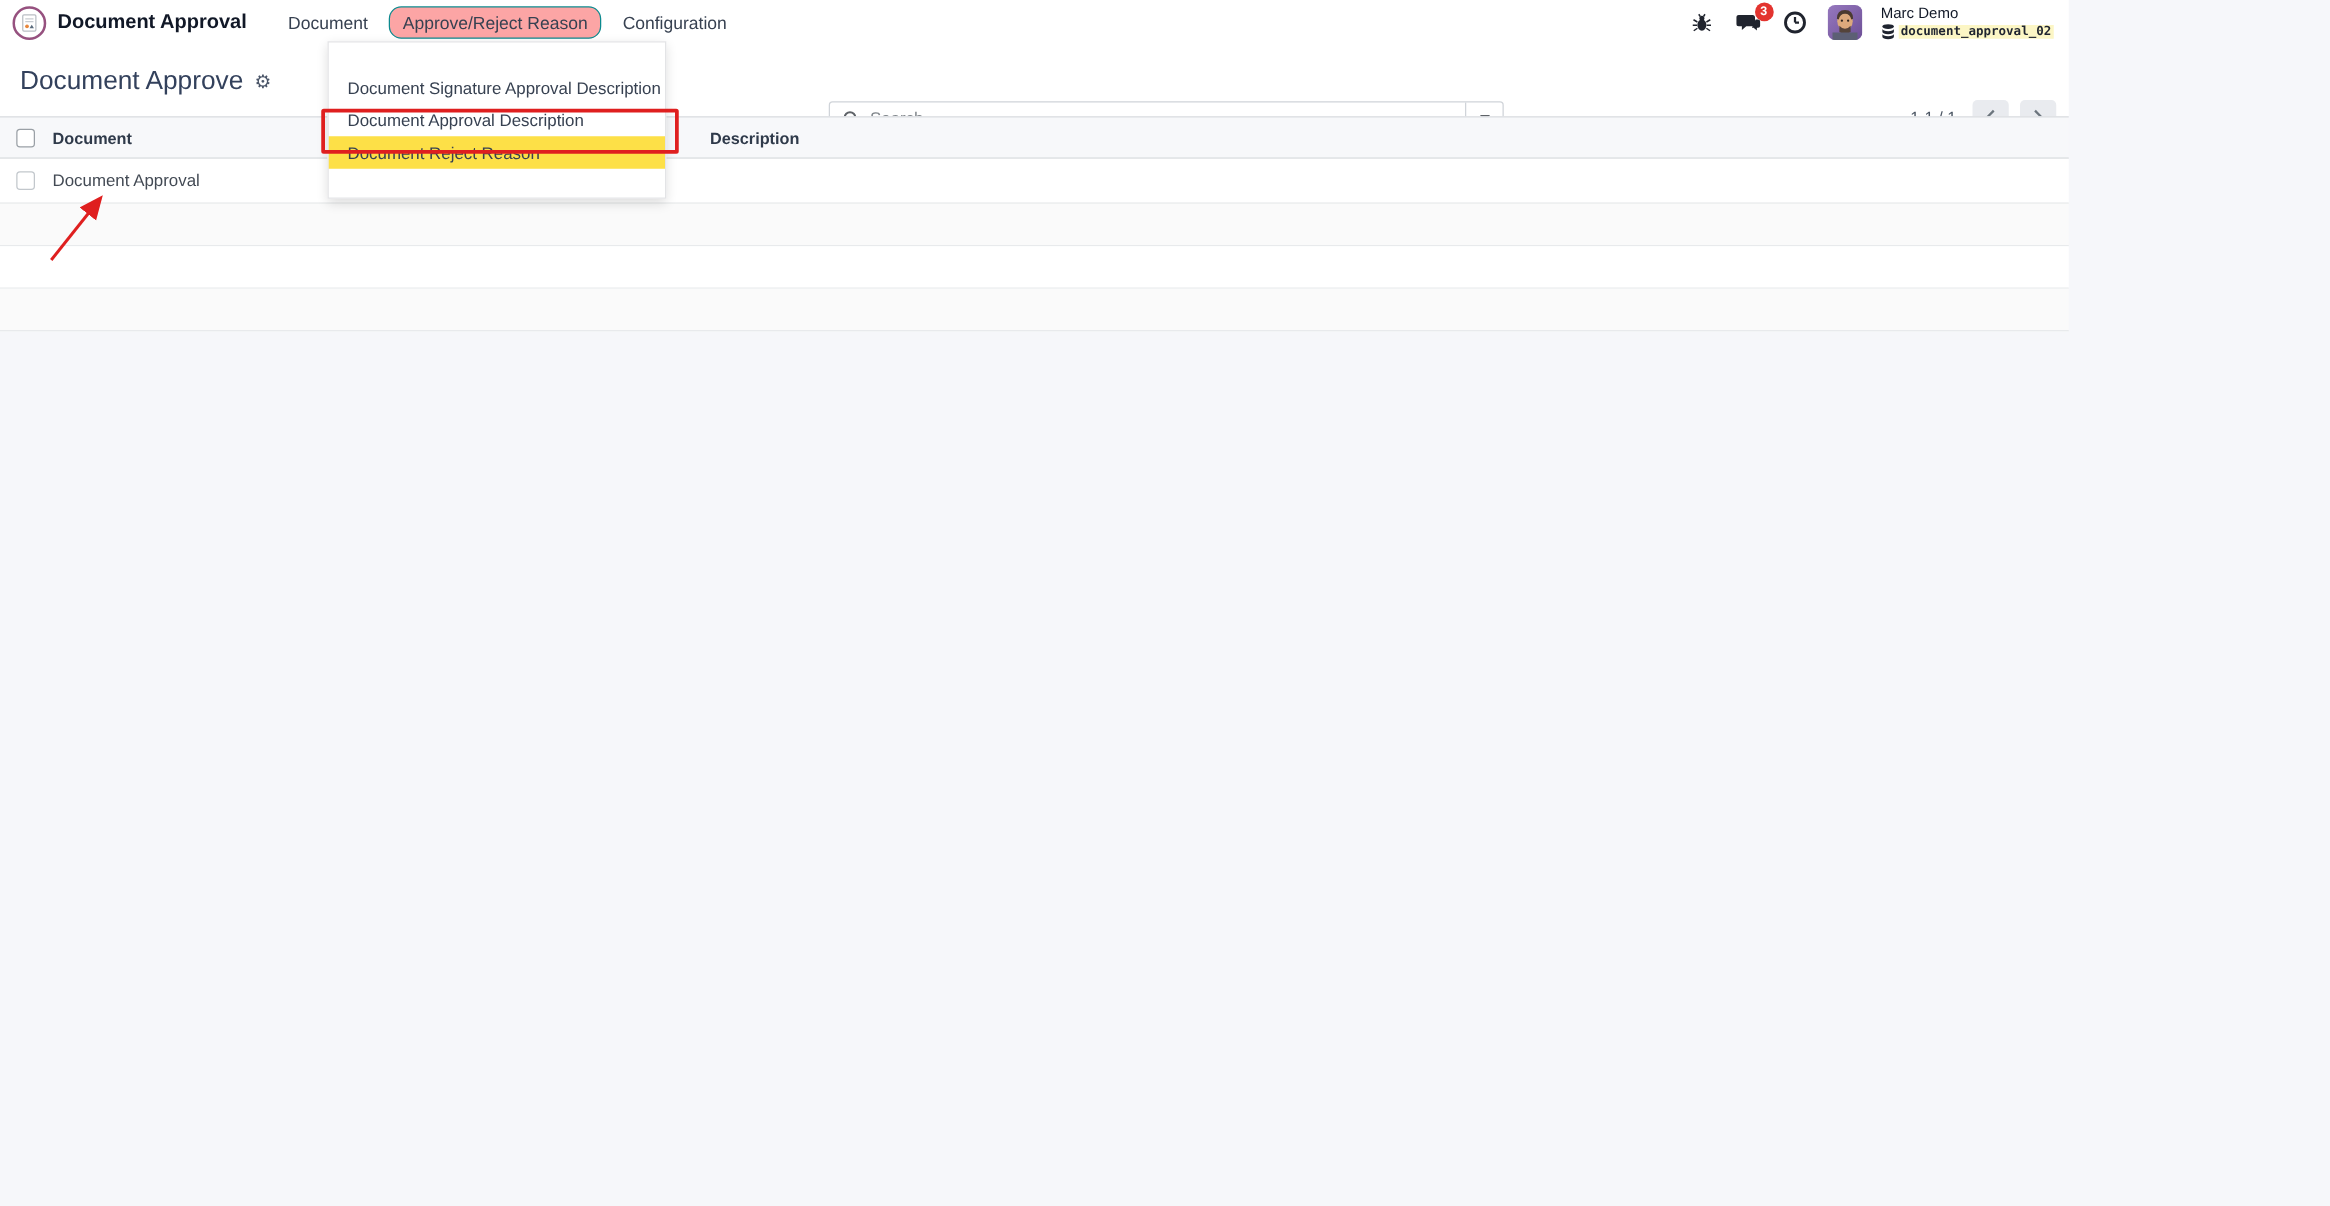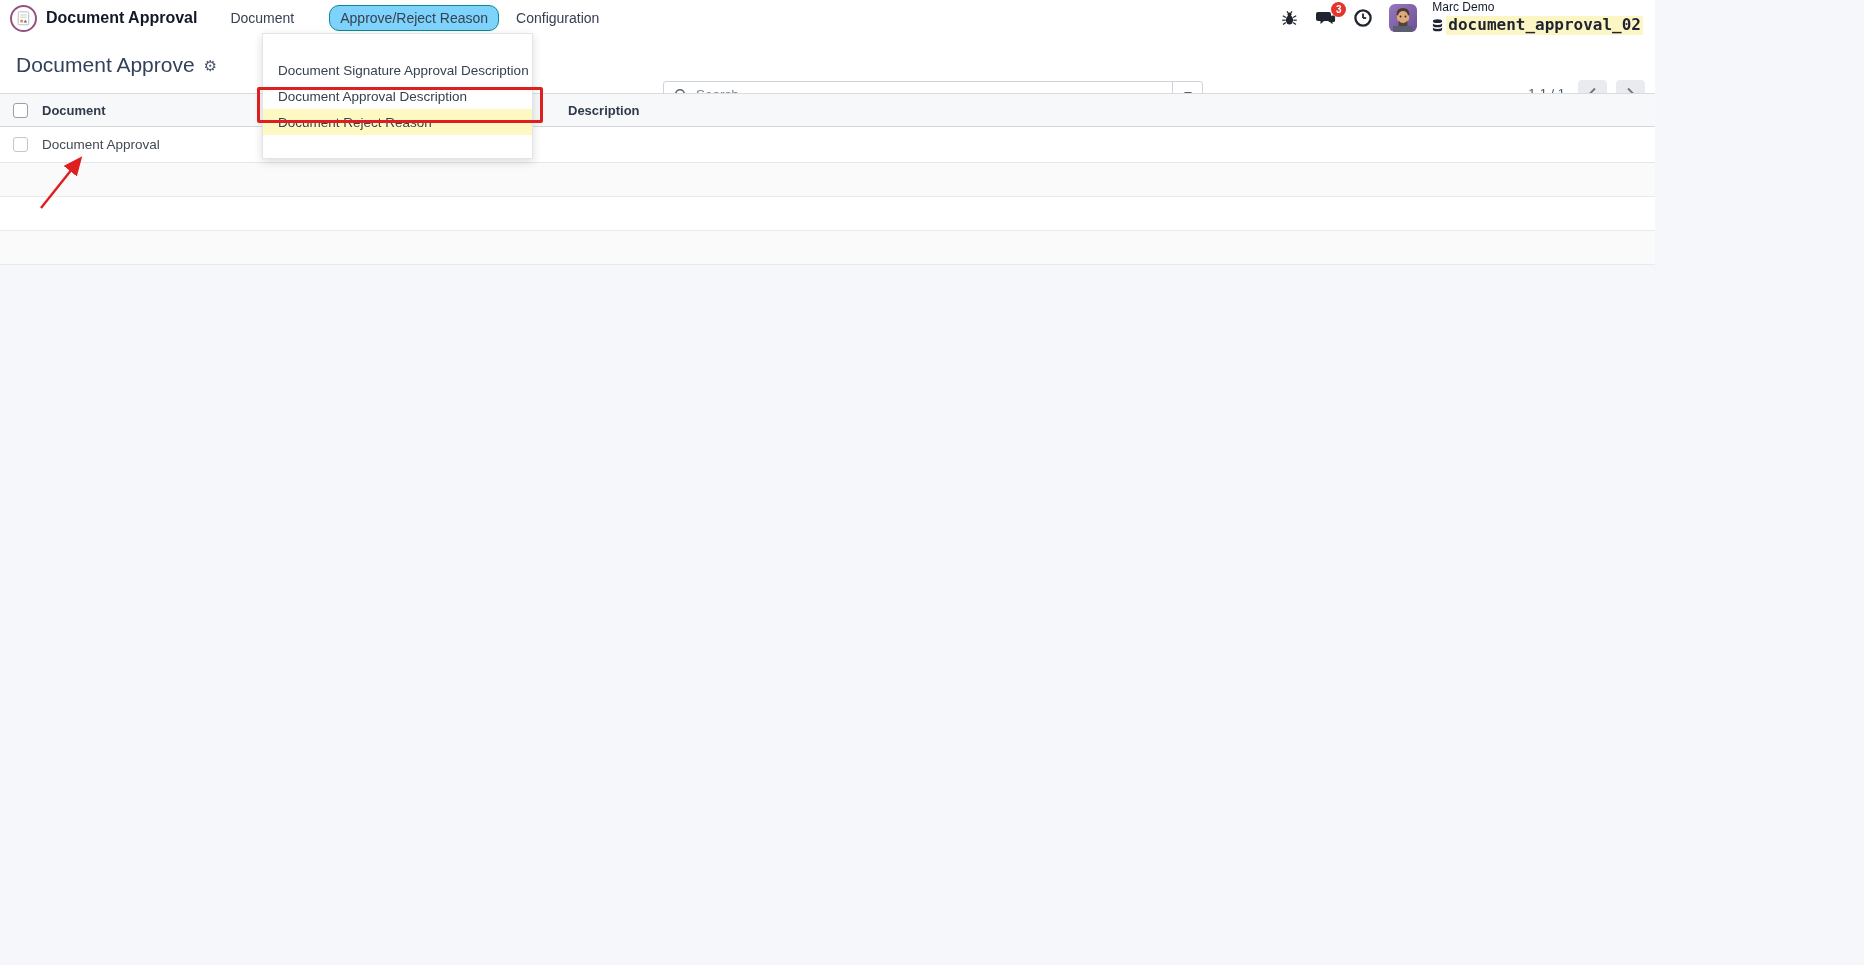--- a/index.html
+++ b/index.html
@@ -9,31 +9,31 @@
 
   
   .navbar { position:absolute; left:0; top:0; width:100%; height:36px; background:#fff;
             display:flex; align-items:center; padding:0 8px 0 10px; z-index:20; }
   .app-icon { width:27px; height:27px; border-radius:50%; border:2px solid #96517f;
               background:#fff; display:flex; align-items:center; justify-content:center; flex:0 0 auto; }
   .app-name { font-size:16px; font-weight:600; color:#111827; margin-left:9px; white-space:nowrap; }
   .menubar { display:flex; align-items:center; margin-left:22px; gap:6px; }
   .menu-item { font-size:14px; color:#374151; padding:4px 10px; border-radius:10px; border:1px solid transparent;
                white-space:nowrap; cursor:pointer; }
-  .menu-item.active { border-color:#0c8a8f; background:#7dd3fc;margin-left:18px; }
+  .menu-item.active { border-color:#0c8a8f; background:#fca5a5; }
   .systray { margin-left:auto; display:flex; align-items:center; gap:15px; }
   .tray-icon { position:relative; width:22px; height:22px; display:flex; align-items:center; justify-content:center; cursor:pointer; }
   .badge { position:absolute; top:-5px; right:-9px; min-width:15px; height:15px; border-radius:8px;
            background:#e3342f; color:#fff; font-size:10px; font-weight:700; display:flex; align-items:center;
            justify-content:center; padding:0 3px; }
   .avatar { width:28px; height:28px; border-radius:6px; overflow:hidden; flex:0 0 auto; cursor:pointer; }
   .user-block { display:flex; flex-direction:column; justify-content:center; line-height:1.15; margin-right:4px; cursor:pointer; }
   .user-name { font-size:12px; color:#111827; }
   .db-badge { display:flex; align-items:center; gap:3px; margin-top:1px; }
-  .db-name { font-family:"DejaVu Sans Mono", monospace; font-size:16px; font-weight:700; color:#1f2430;
+  .db-name { font-family:"DejaVu Sans Mono", monospace; font-size:10px; font-weight:700; color:#1f2430;
              background:#fcf6c5; padding:0 2px; }
 
   
   .control-panel { position:absolute; left:0; top:36px; width:100%; height:57px; background:#fff; }
   .view-title-wrap { position:absolute; left:16px; top:17px; display:flex; align-items:center; gap:9px; }
   .view-title { font-size:21px; font-weight:500; color:#33415c; }
   .gear { font-size:15px; color:#4a5568; cursor:pointer; line-height:1; }
   .searchbar { position:absolute; left:663px; top:45px; width:540px; height:27px; background:#fff;
                border:1px solid #d0d4d9; border-radius:3px; display:flex; align-items:center; }
   .searchbar input { flex:1; border:none; outline:none; font-size:13.5px; color:#374151; background:transparent;
@@ -64,21 +64,21 @@
   .lv-data .cell-doc, .lv-data .cell-desc { color:#434a54; cursor:pointer; }
   .checkbox { width:15px; height:15px; border-radius:3px; background:#fff; cursor:pointer; }
   .checkbox.hdr { border:1px solid #9aa0a6; }
   .checkbox.row { border:1px solid #c2c7cc; }
 
   
   .dropdown { position:absolute; left:262px; top:33px; width:271px; background:#fff; border:1px solid #e3e4e6;
               box-shadow:0 3px 9px rgba(0,0,0,.14); padding:23px 0; z-index:30; }
   .dd-item { height:26px; display:flex; align-items:center; padding:0 15px; font-size:13.5px; color:#374151;
              white-space:nowrap; cursor:pointer; }
-  .dd-item.highlighted { background:#fef9c3; }
+  .dd-item.highlighted { background:#fde047; }
 
   
   .red-box { position:absolute; left:257px; top:87px; width:286px; height:36px;
              border:3px solid #df1f1f; border-radius:2px; z-index:40; pointer-events:none; }
   .red-arrow { position:absolute; left:28px; top:145px; z-index:15; pointer-events:none; }
 </style>
 </head>
 <body>
 
 <div class="screen">

